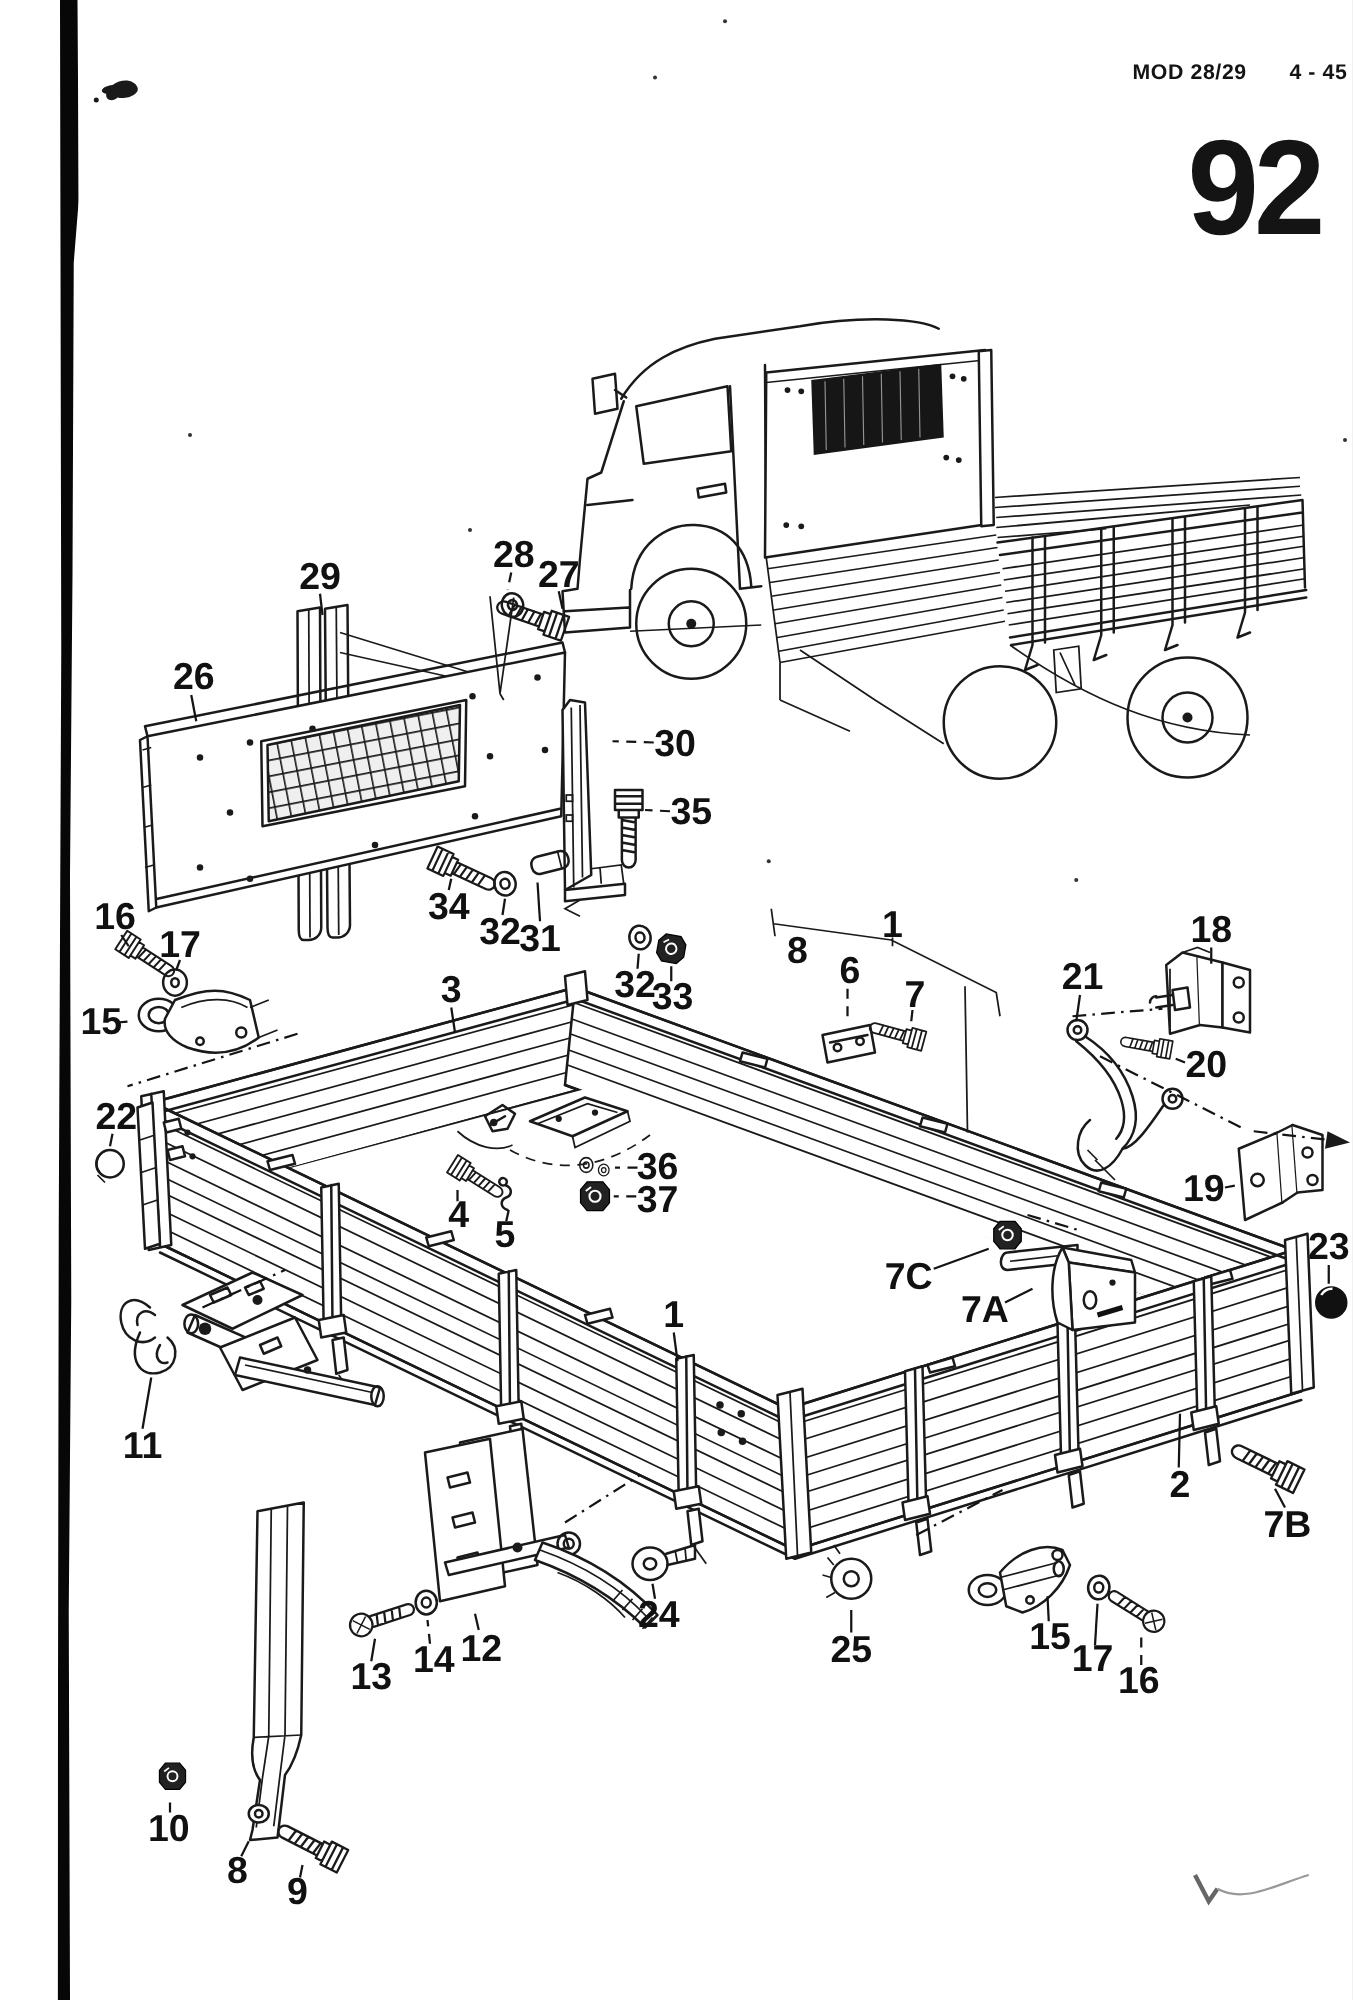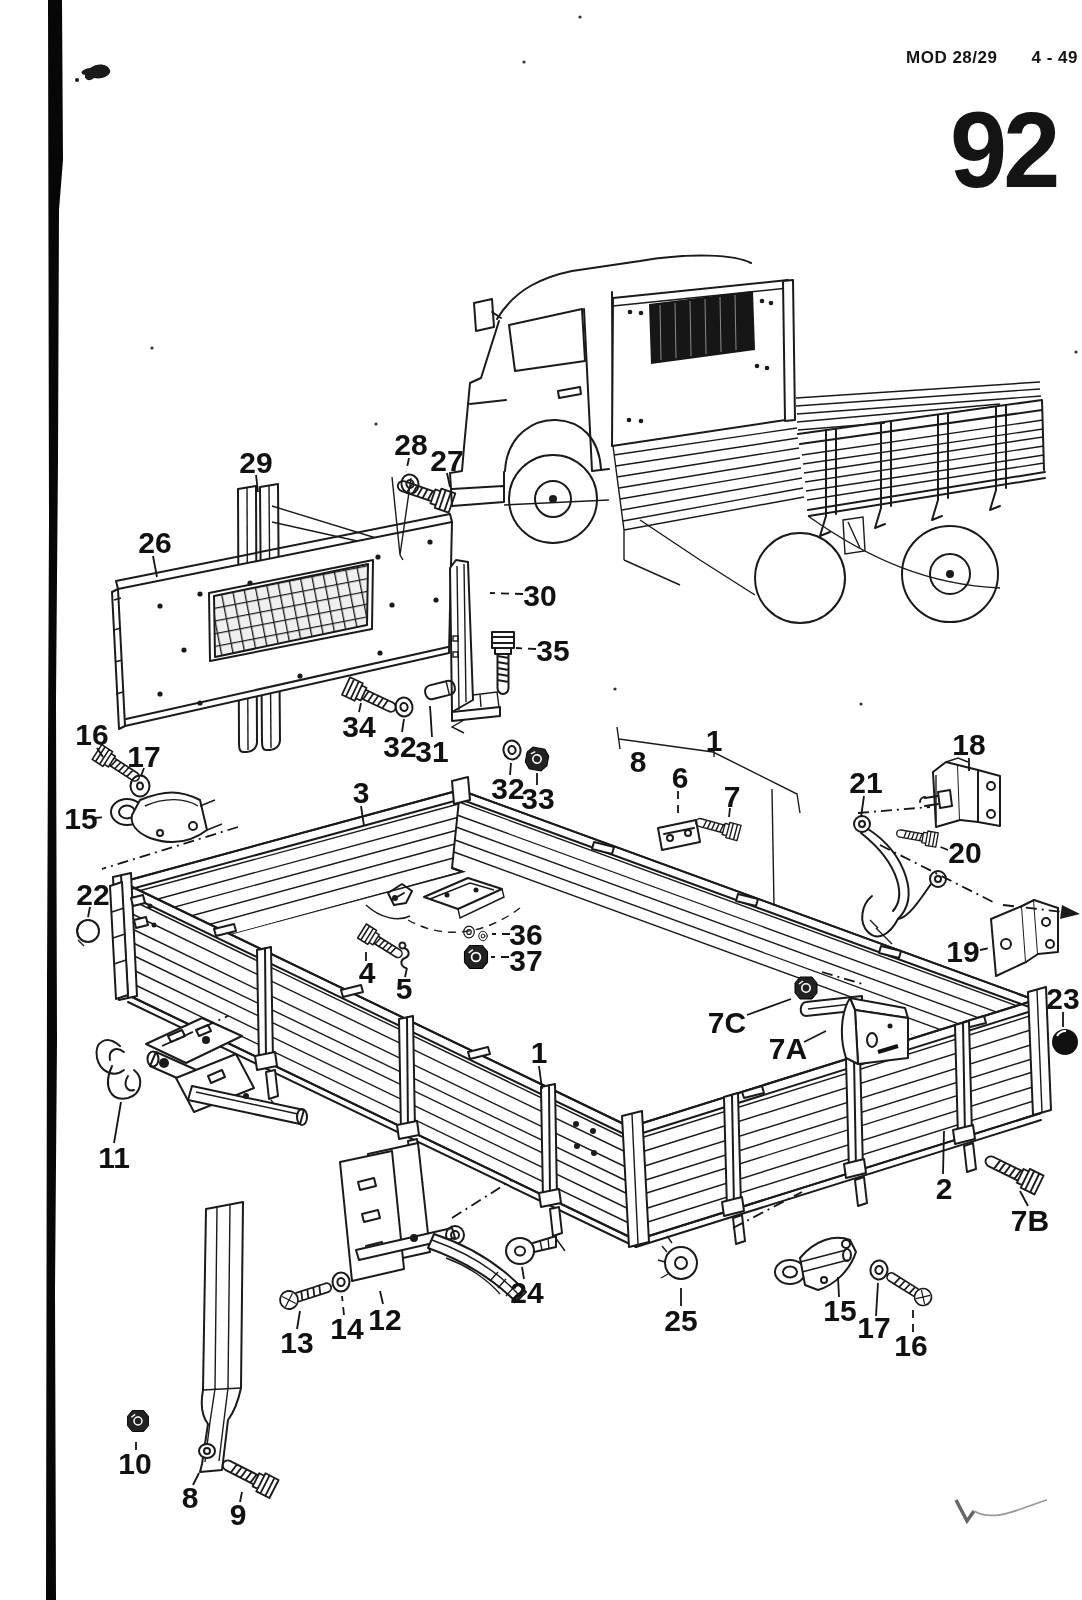--- a/index.html
+++ b/index.html
@@ -22,21 +22,21 @@
   #callout-layer text{font-family:"Liberation Sans",sans-serif;font-weight:700;font-size:30px;
                       fill:#111;text-anchor:middle;dominant-baseline:central;}
 </style>
 </head>
 <body>
 
 <div class="page">
   <div class="binding"></div>
   <div class="hdr">
     <span>MOD 28/29</span>
-    <span>4 - 49</span>
+    <span>4 - 45</span>
   </div>
   <div class="pagenum">92</div>
 
   <svg class="diagram" id="diagram" width="1082" height="1600" viewBox="0 0 1082 1600">
     <defs>
       <pattern id="mesh" width="11.5" height="12.5" patternUnits="userSpaceOnUse" patternTransform="rotate(-11)">
         <rect width="11.5" height="12.5" fill="#efefef"></rect>
         <path d="M0,0H11.5M0,0V12.5" stroke="#1a1a1a" stroke-width="2.6"></path>
       </pattern>
       <g id="boltH">

